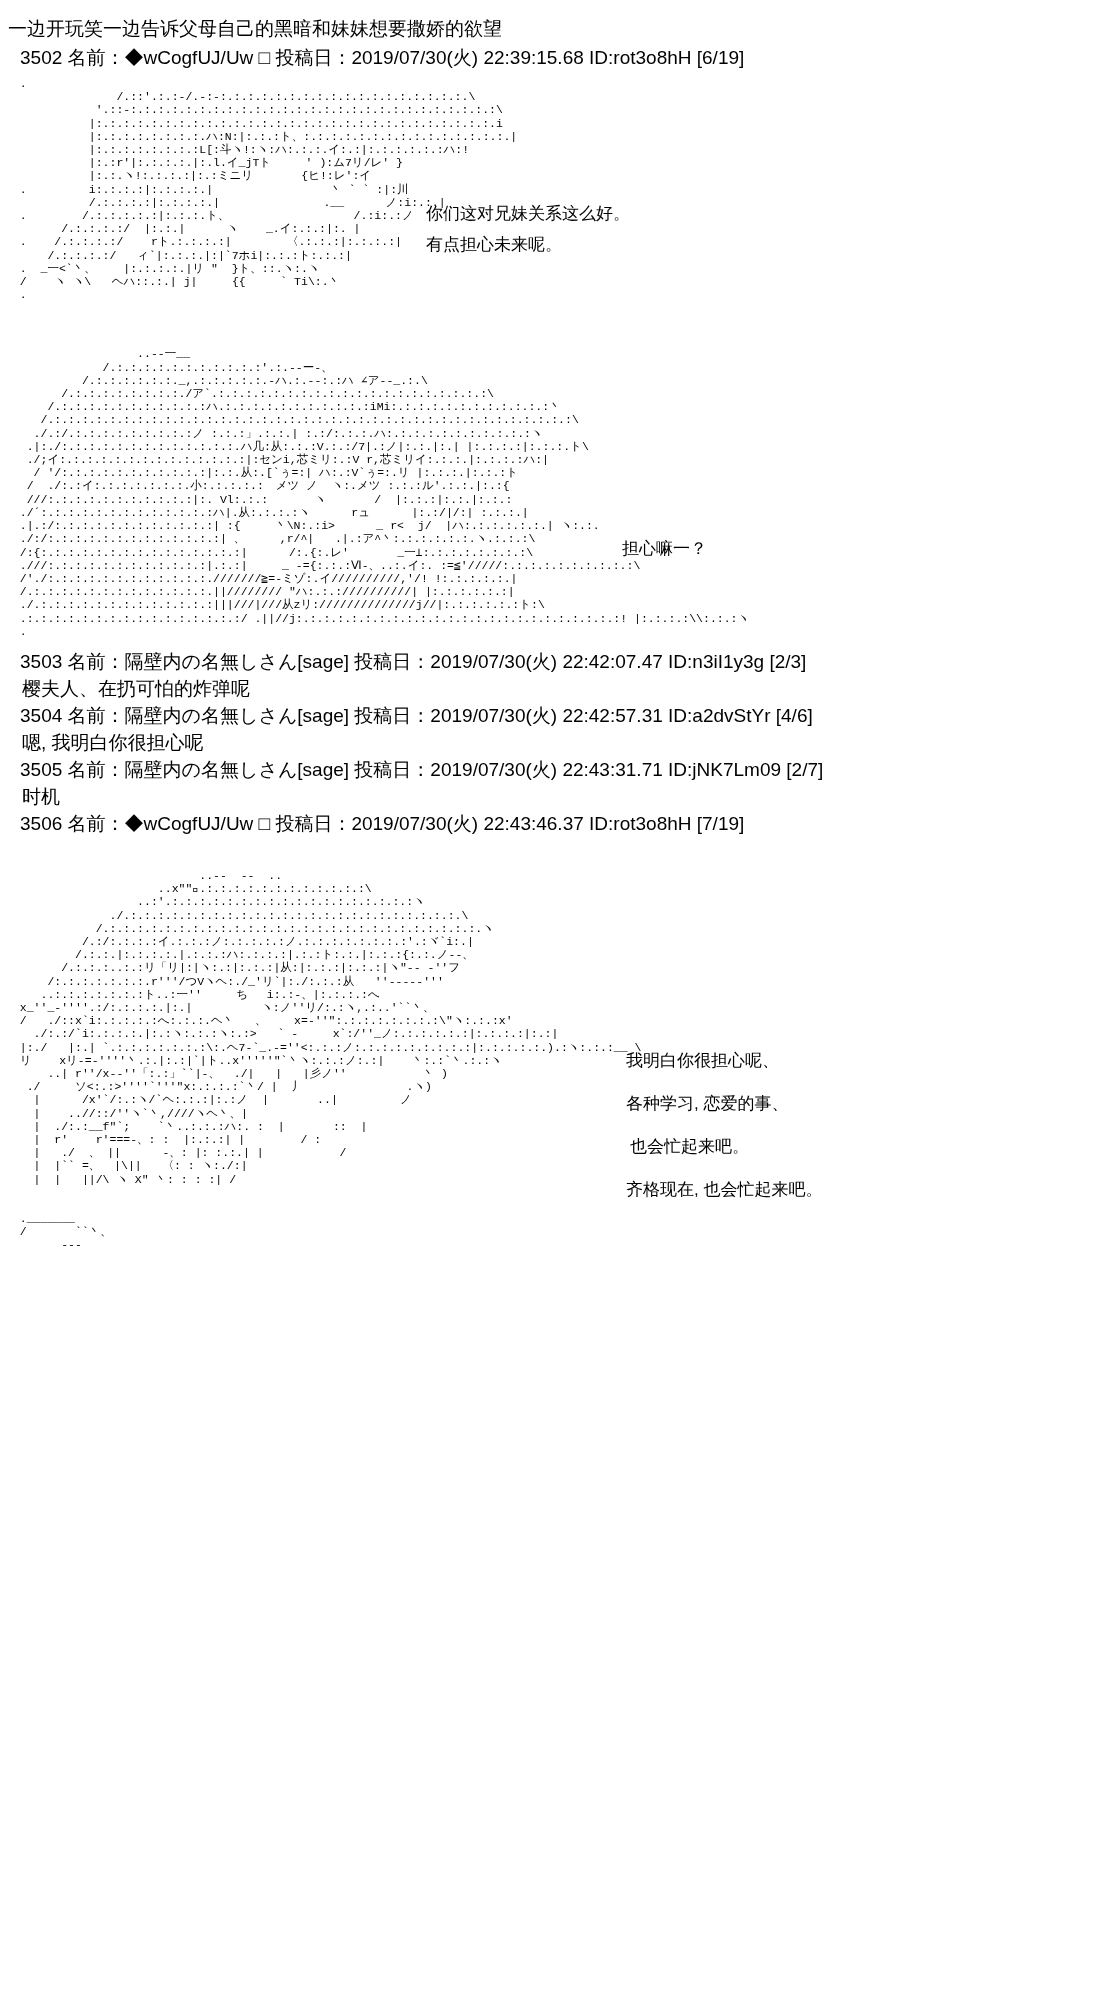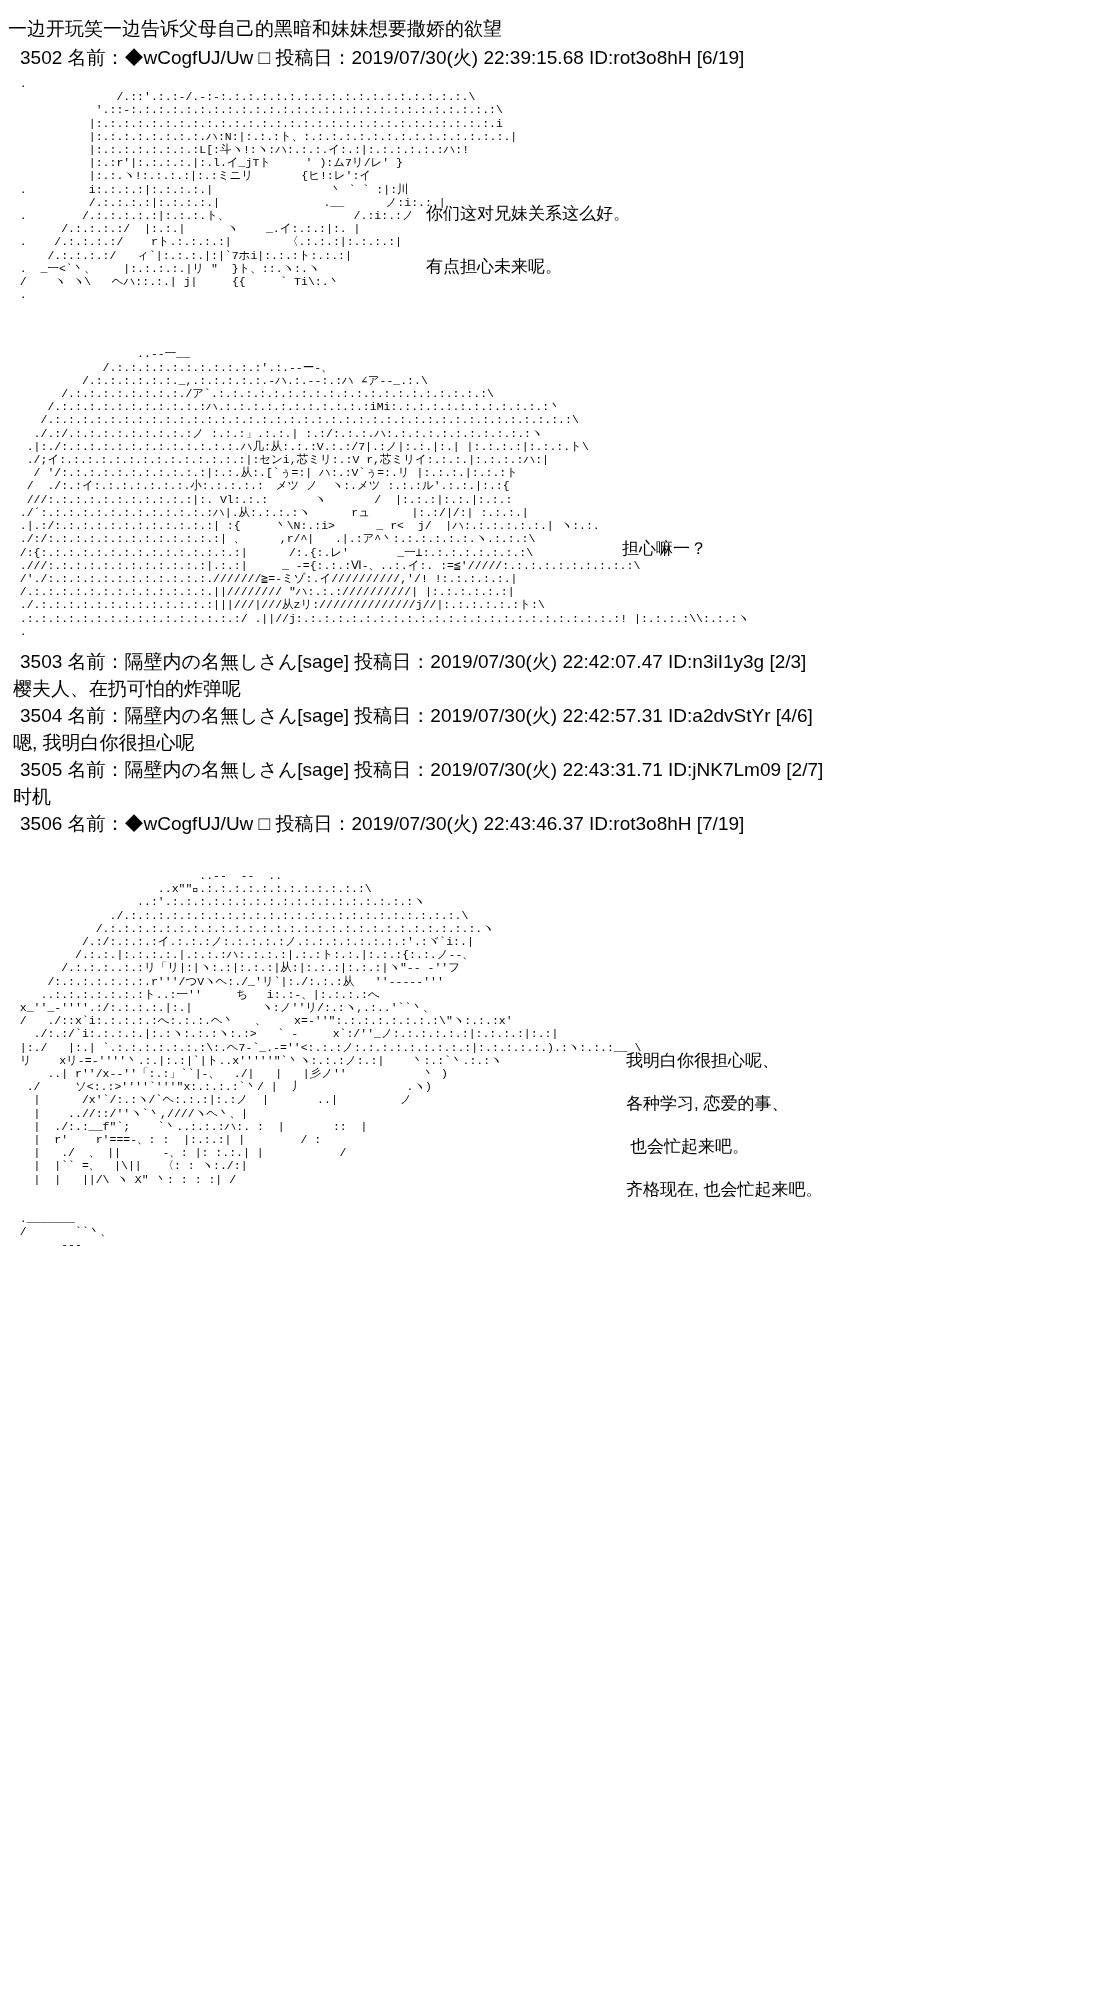--- a/index.html
+++ b/index.html
@@ -26,21 +26,21 @@
   .post-header {
     font-size: 19px;
     line-height: 27px;
     white-space: pre;
     margin: 0 0 0 14px;
   }
   .post-body-text {
     font-size: 19px;
     line-height: 27px;
     white-space: pre-wrap;
-    margin: 0 0 0 7px;
+    margin: 0 0 0 16px;
   }
   .aa-wrap {
     position: relative;
   }
   pre.aa {
     font-family: "Liberation Mono", "DejaVu Sans Mono", monospace;
     font-size: 11.5px;
     line-height: 13.2px;
     letter-spacing: 0px;
     margin: 0;
@@ -84,21 +84,21 @@
   .         i:.:.:.:|:.:.:.:.|                 丶 ` ` :|:川
             /.:.:.:.:|:.:.:.:.|               .__      ノ:i:.:.|
   .        /.:.:.:.:.:|:.:.:.ト、                  /.:i:.:ノ
         /.:.:.:.:/  |:.:.|      ヽ    _.イ:.:.:|:. |
   .    /.:.:.:.:/    rト.:.:.:.:|        〈.:.:.:|:.:.:.:|
       /.:.:.:.:/   ィ`|:.:.:.|:|`7ホi|:.:.:ト:.:.:|
   .  _一&lt;`丶、    |:.:.:.:.|リ ″  }ト、::.ヽ:.ヽ
   /    ヽ ヽ\   ヘハ::.:.| j|     {{     ` Ti\:.丶
   .</pre>
     <div class="dialogue" style="left:420px; top:120px;">你们这对兄妹关系这么好。</div>
-    <div class="dialogue" style="left:420px; top:173px;">有点担心未来呢。</div>
+    <div class="dialogue" style="left:420px; top:151px;">有点担心未来呢。</div>
   </div>
 
   <div class="spacer-lg"></div>
 
   <div class="aa-block aa-wrap">
     <pre class="aa">                   ..--一__
               /.:.:.:.:.:.:.:.:.:.:.:'.:.--ー-、
            /.:.:.:.:.:.:._,.:.:.:.:.:.-ハ.:.--:.:ハ ∠ア--_.:.\
         /.:.:.:.:.:.:.:.:./ア`.:.:.:.:.:.:.:.:.:.:.:.:.:.:.:.:.:.:.:.:\
       /.:.:.:.:.:.:.:.:.:.:.:ハ.:.:.:.:.:.:.:.:.:.:.:iMi:.:.:.:.:.:.:.:.:.:.:.:丶

